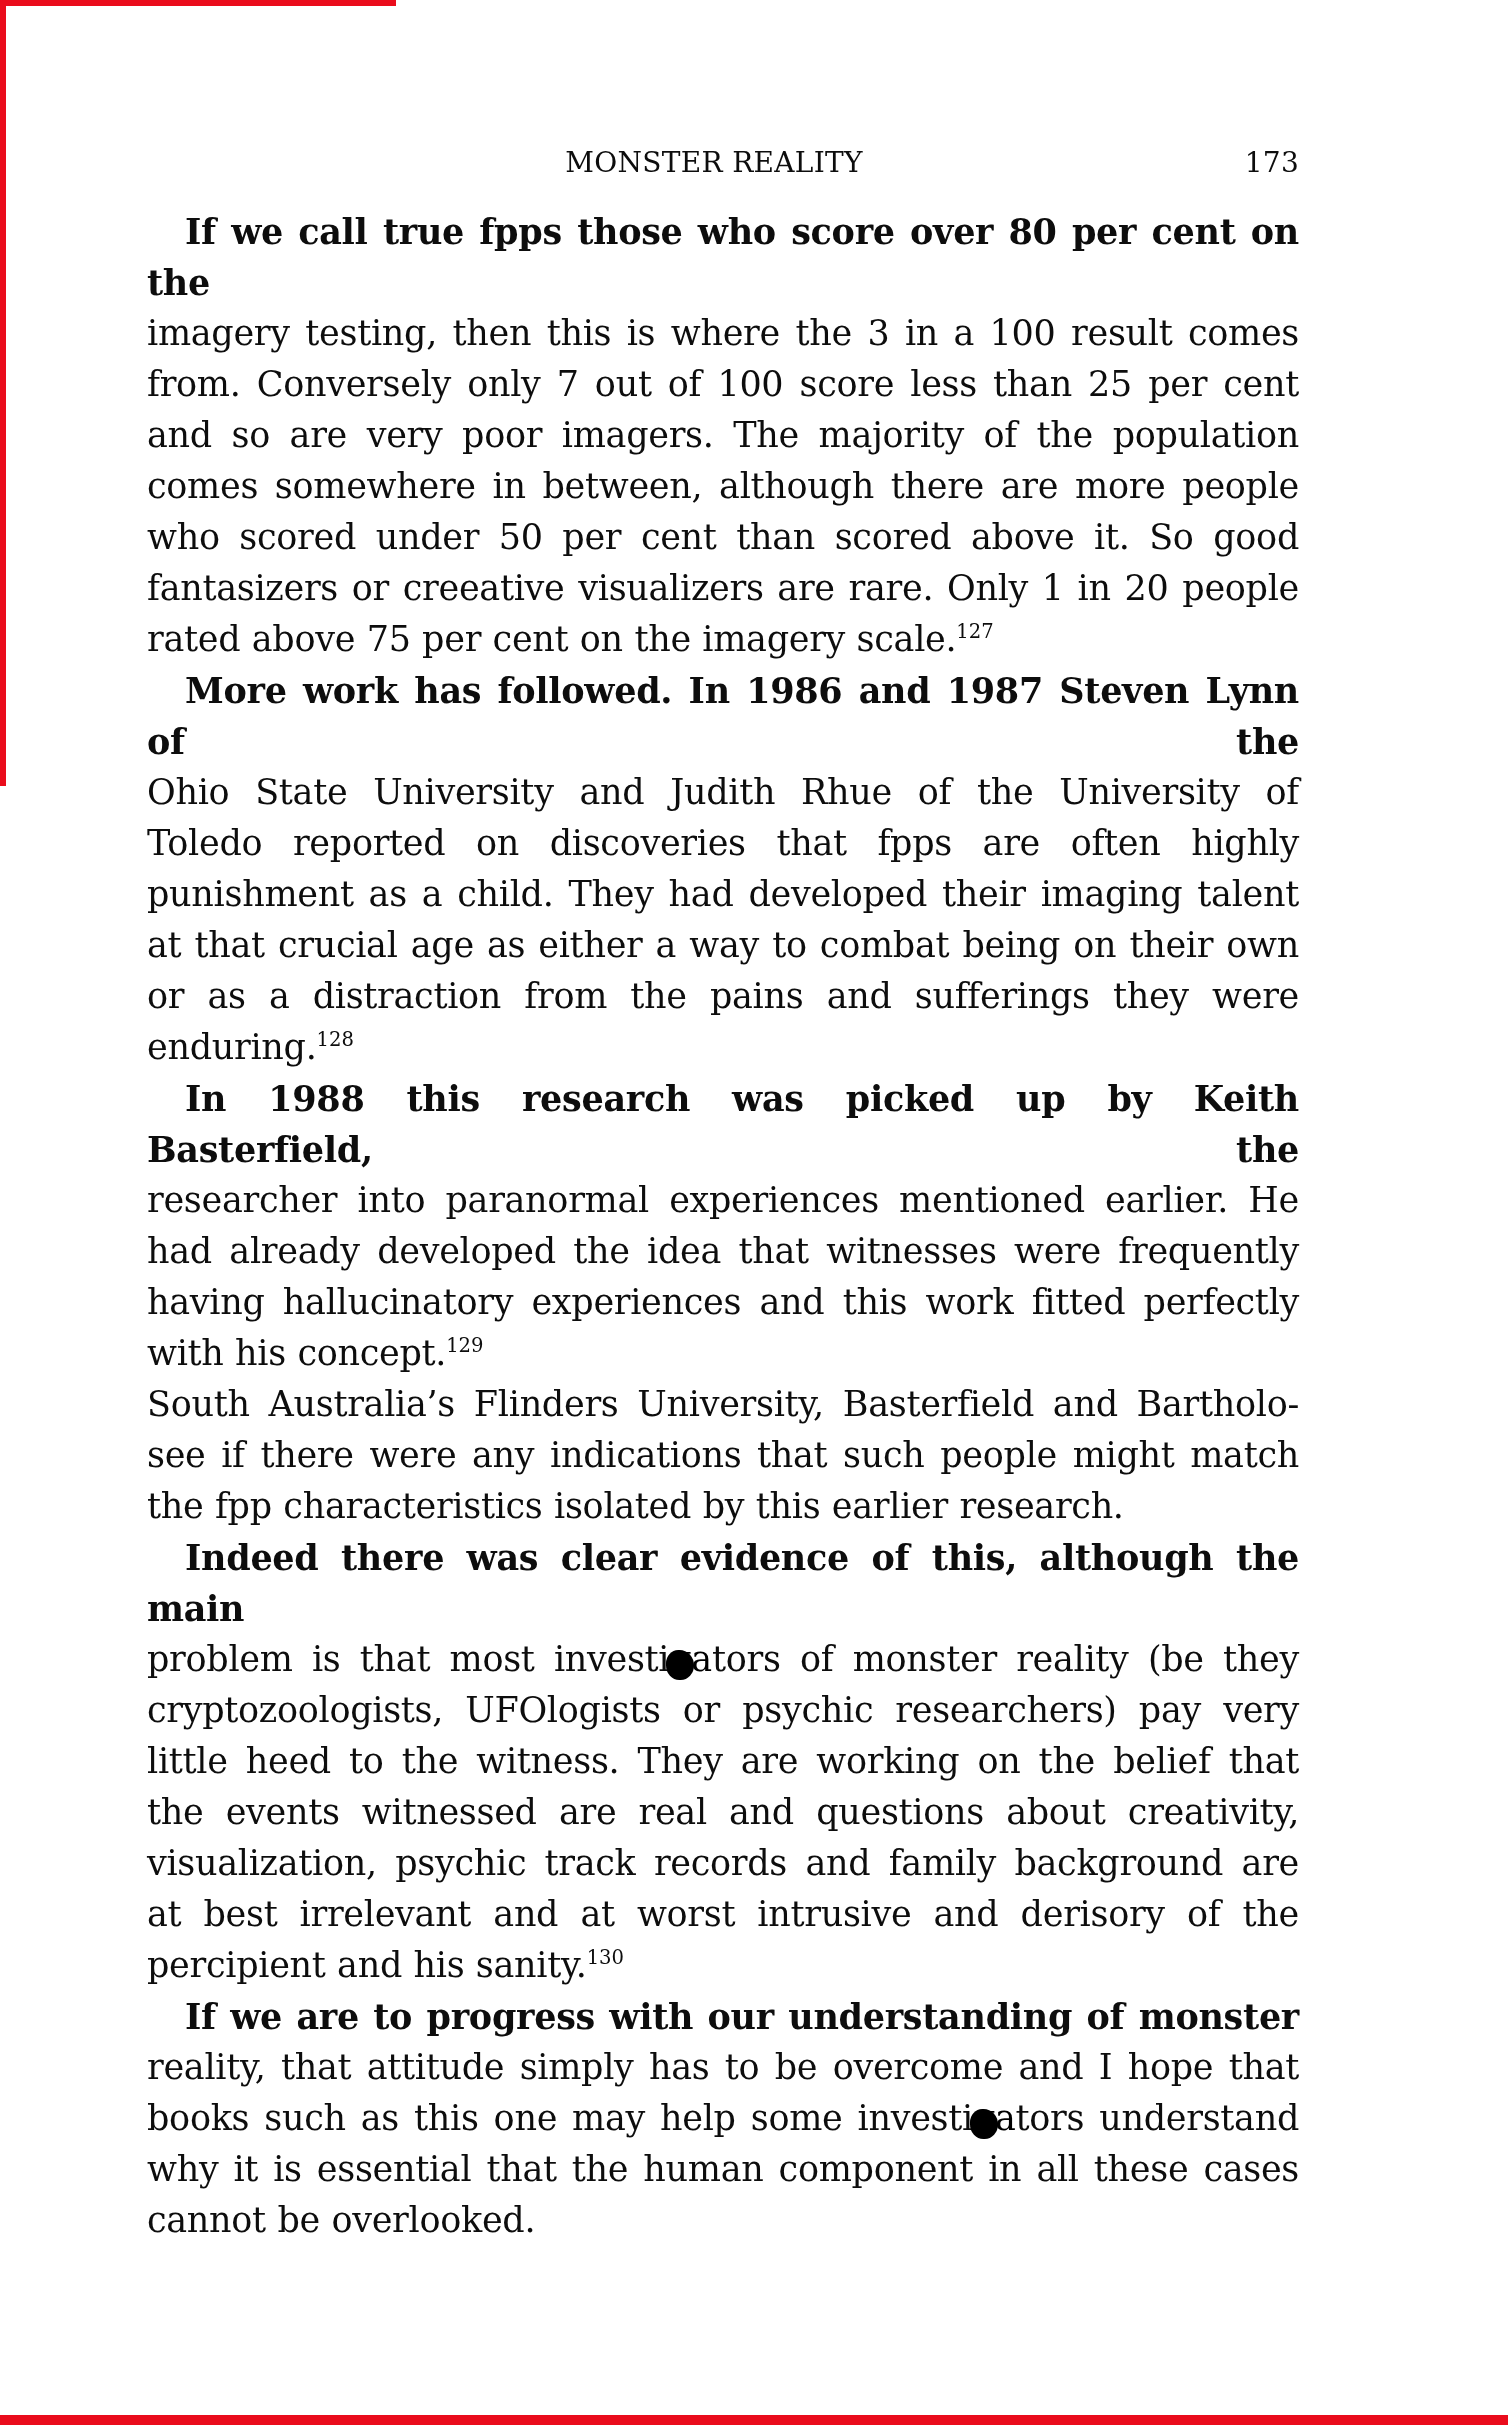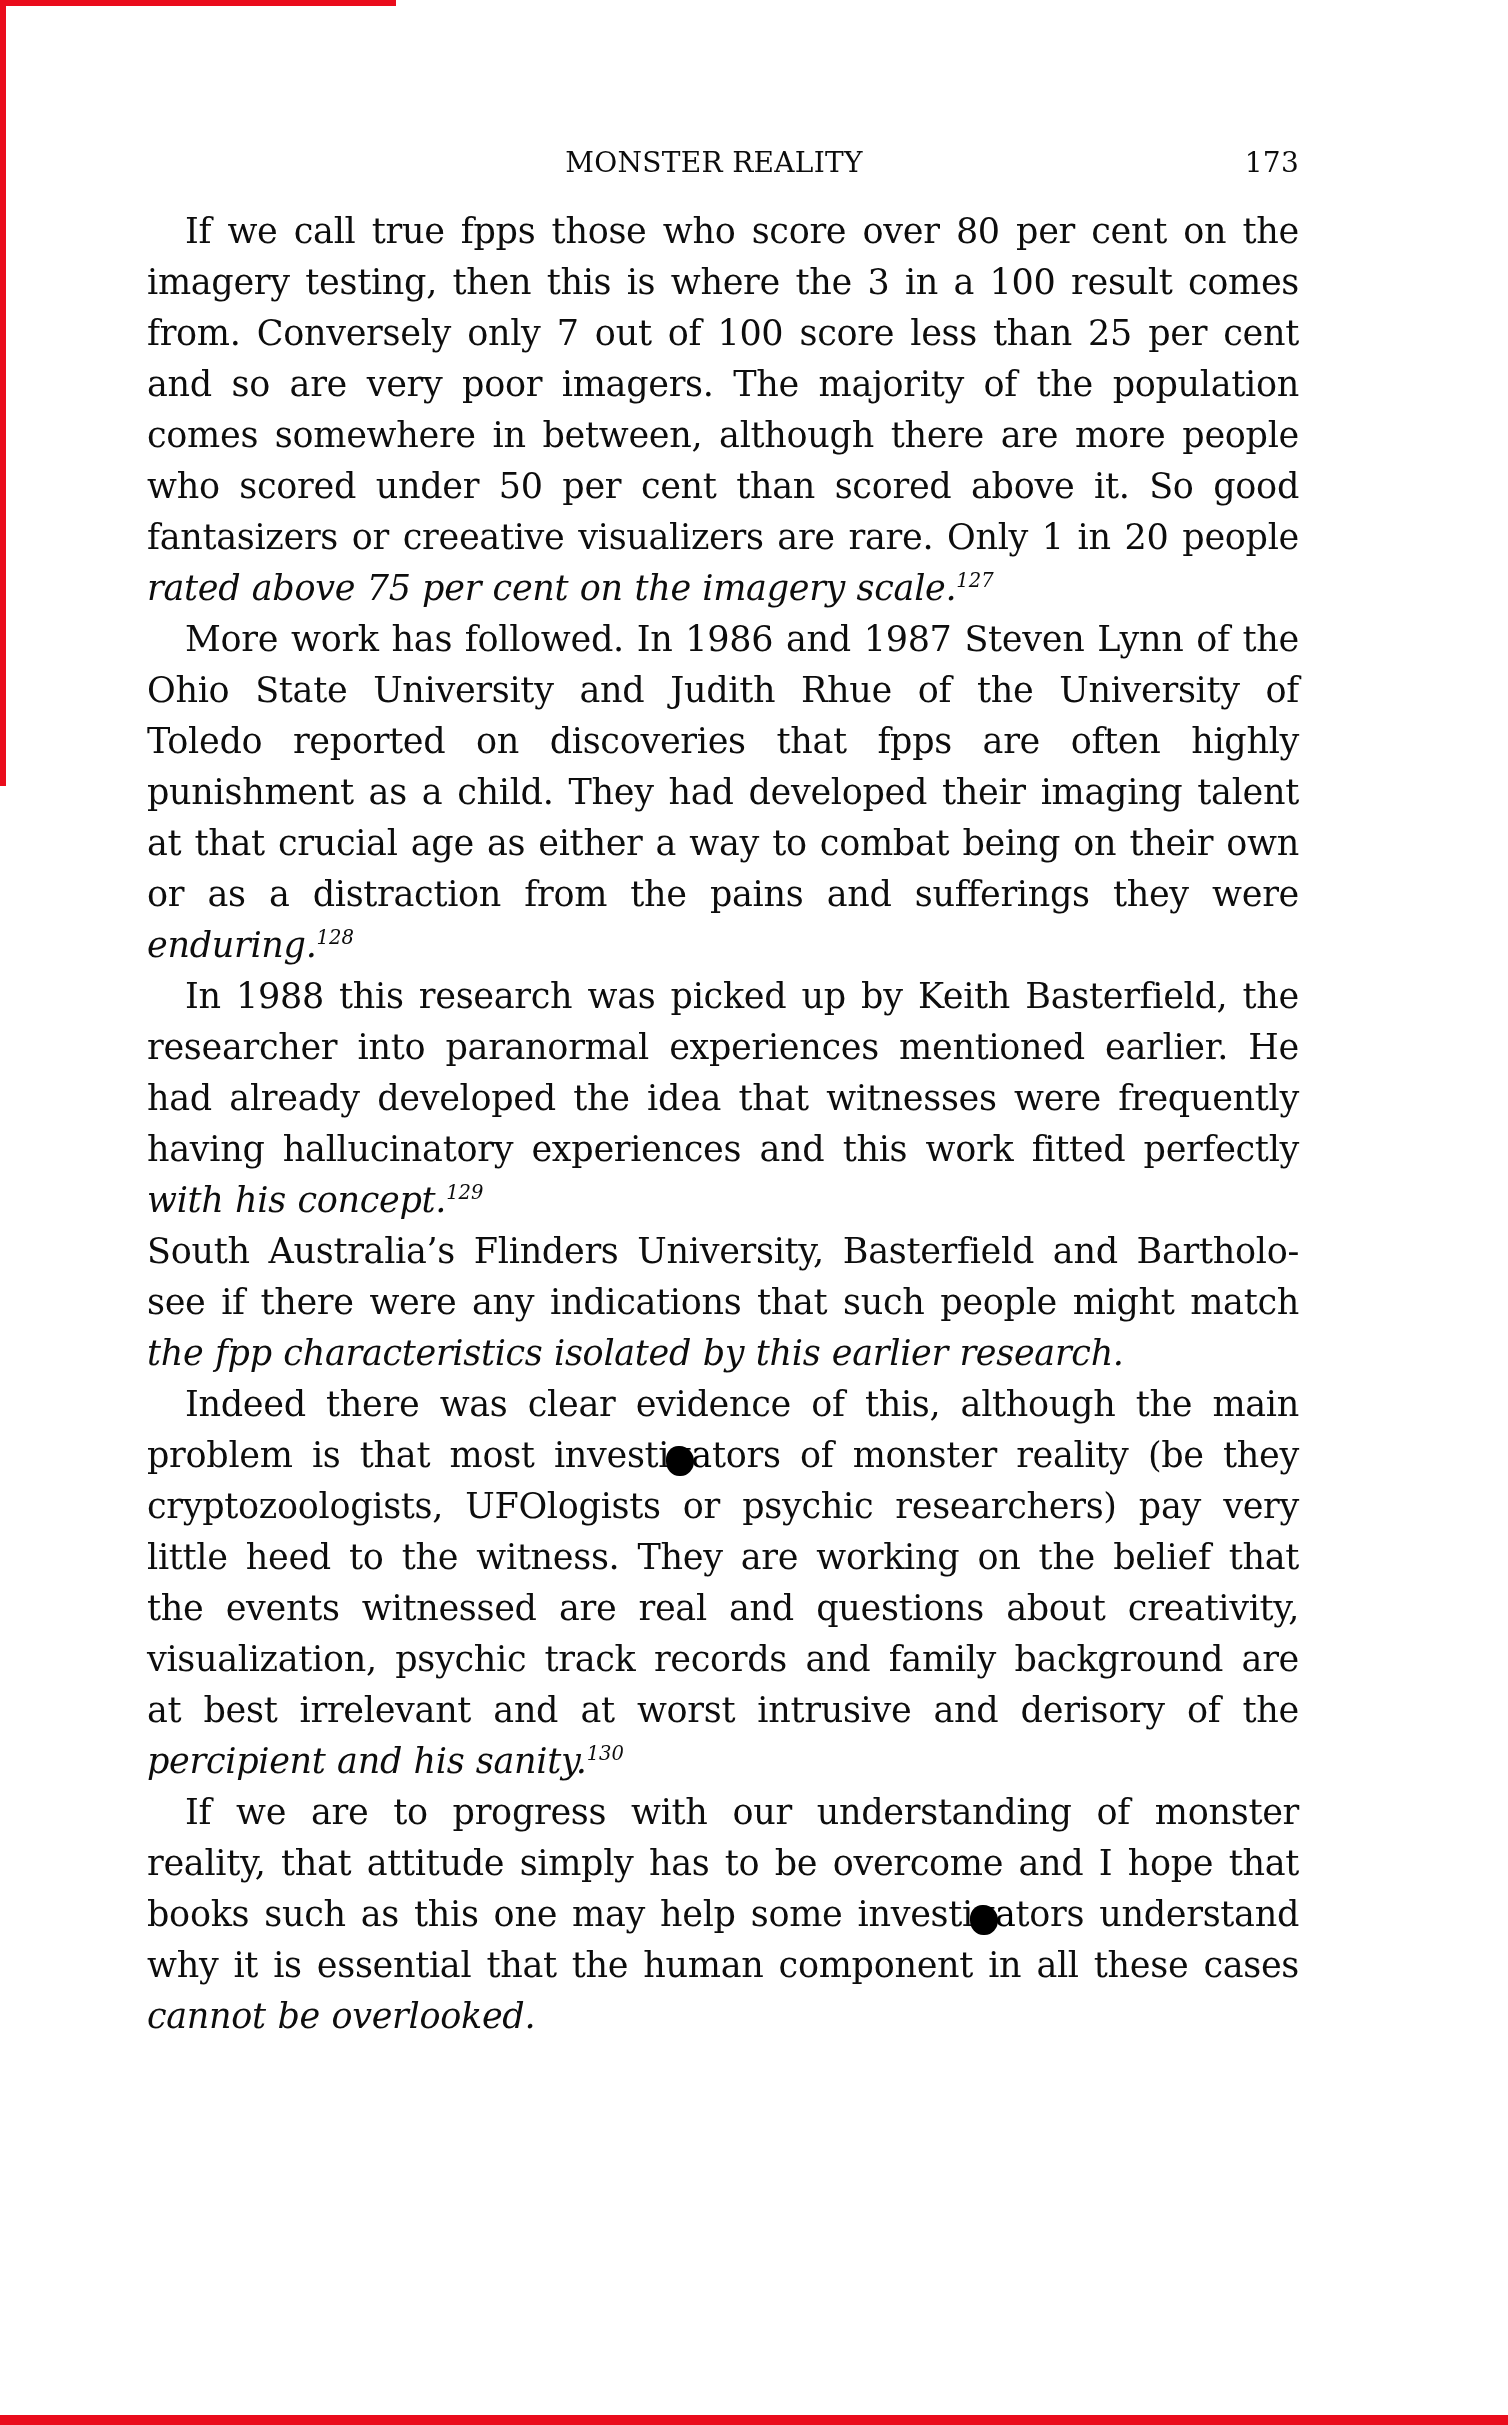--- a/index.html
+++ b/index.html
@@ -52,24 +52,24 @@
     word-spacing: 0.7px;
   }
   .line {
     text-align: justify;
     text-align-last: justify;
     white-space: normal;
   }
   .line.last {
     text-align: left;
     text-align-last: left;
-    font-style: italic;
   }
   .line.indent {
     text-indent: 38px;
+    font-weight: bold;
   }
   sup {
     font-size: 0.56em;
     line-height: 0;
     letter-spacing: 0;
     vertical-align: super;
   }
   .blot {
     position: relative;
     color: #000;

